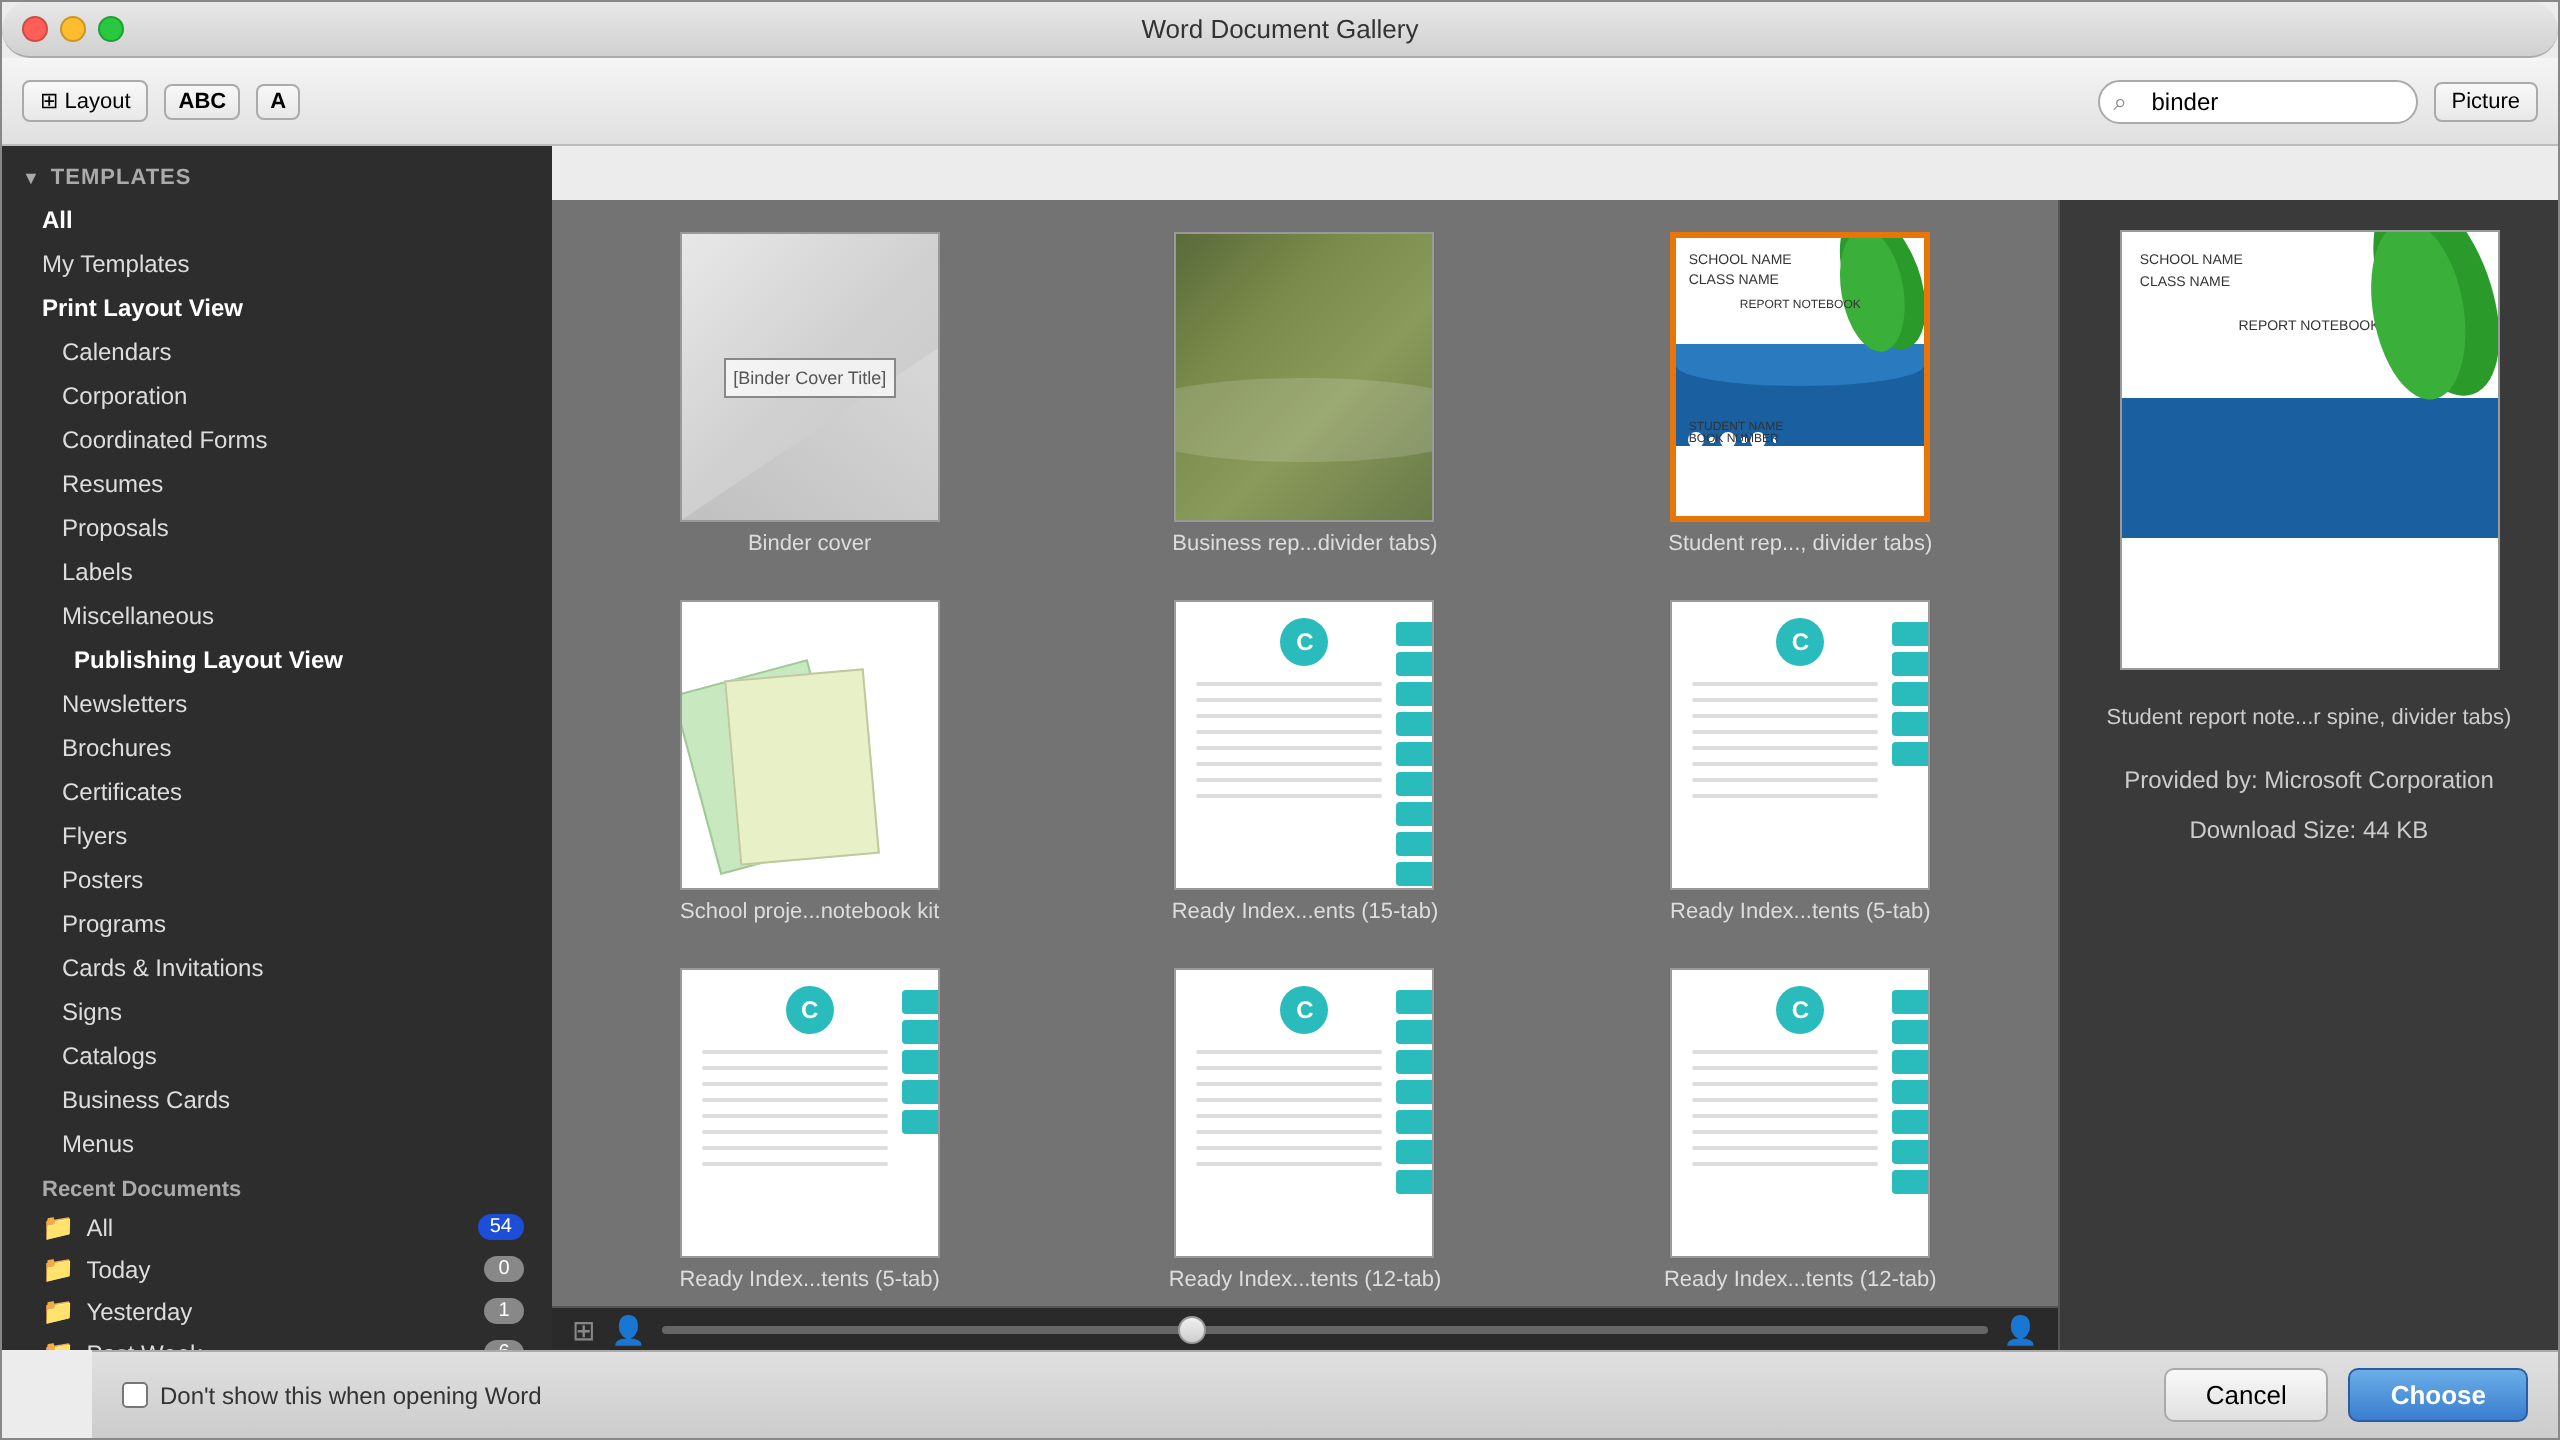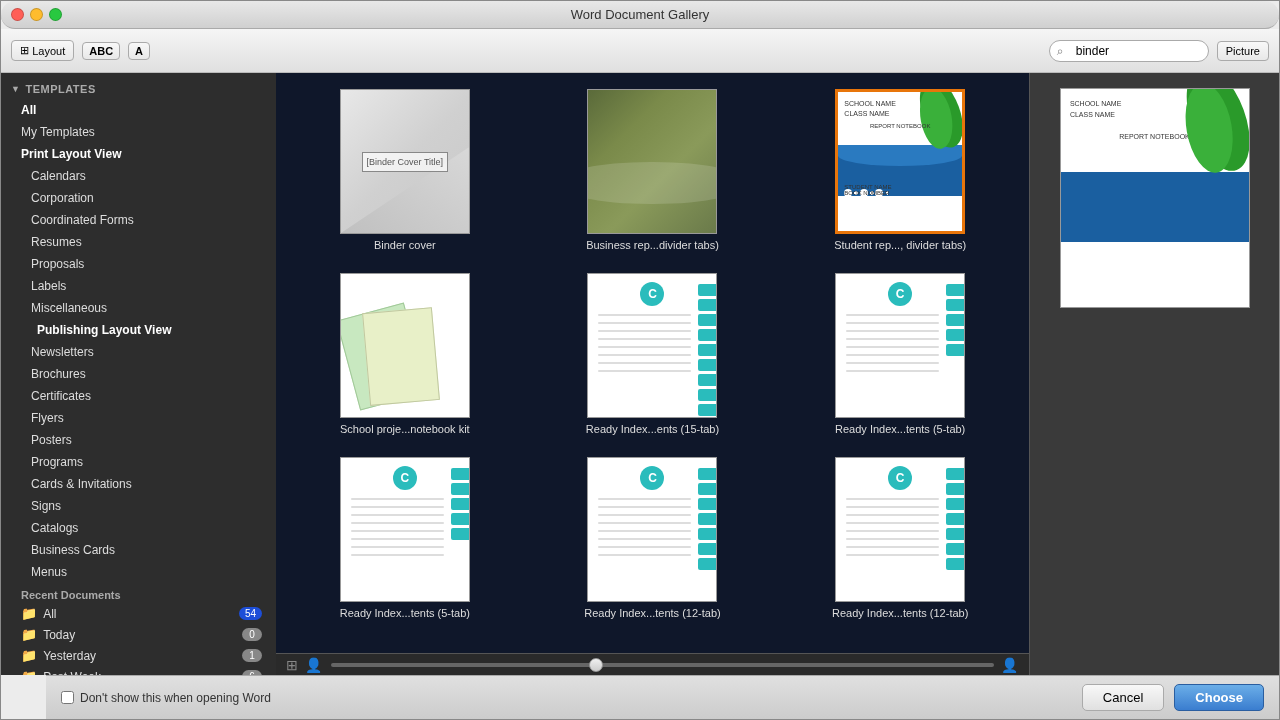--- a/index.html
+++ b/index.html
@@ -208,24 +208,25 @@
       min-width: 20px;
       text-align: center;
     }
 
     .recent-badge.blue {
       background: #1d4ed8;
     }
 
     .content-area {
       flex: 1;
-      background: #0f172a;
+      background: #737373;
       overflow: hidden;
       display: flex;
       flex-direction: column;
+      margin-top: 27px;
     }
 
     .grid-area {
       flex: 1;
       overflow-y: auto;
       padding: 10px;
       display: grid;
       grid-template-columns: repeat(3, 1fr);
       grid-auto-rows: min-content;
       gap: 10px;
@@ -877,20 +878,33 @@
                 <div style="width:10px;height:10px;background:white;border-radius:50%;"></div>
                 <div style="width:10px;height:10px;background:white;border-radius:50%;"></div>
                 <div style="width:10px;height:10px;background:white;border-radius:50%;"></div>
                 <div style="width:10px;height:10px;background:white;border-radius:50%;"></div>
               </div>
               <div style="position:absolute;bottom:22%;left:5%;font-size:7px;color:white;z-index:2;">
                 STUDENT NAME<br>BOOK NUMBER
               </div>
             </div>
           </div>
+          <div class="preview-info">
+            <div style="margin-bottom:10px;font-size:11px;color:#ccc;text-align:center;">Student report note...r spine, divider tabs)</div>
+            <div>
+              <span>Provided by:</span>
+              <span> </span>
+              <span>Microsoft Corporation</span>
+            </div>
+            <div style="margin-top:4px;">
+              <span>Download Size:</span>
+              <span> </span>
+              <span>44 KB</span>
+            </div>
+          </div>
         </div>
       </div>
     </div>
   </div>
 
   <div class="bottom-bar">
     <div class="checkbox-area">
       <input type="checkbox" style="">
       <span>Don't show this when opening Word</span>
     </div>

